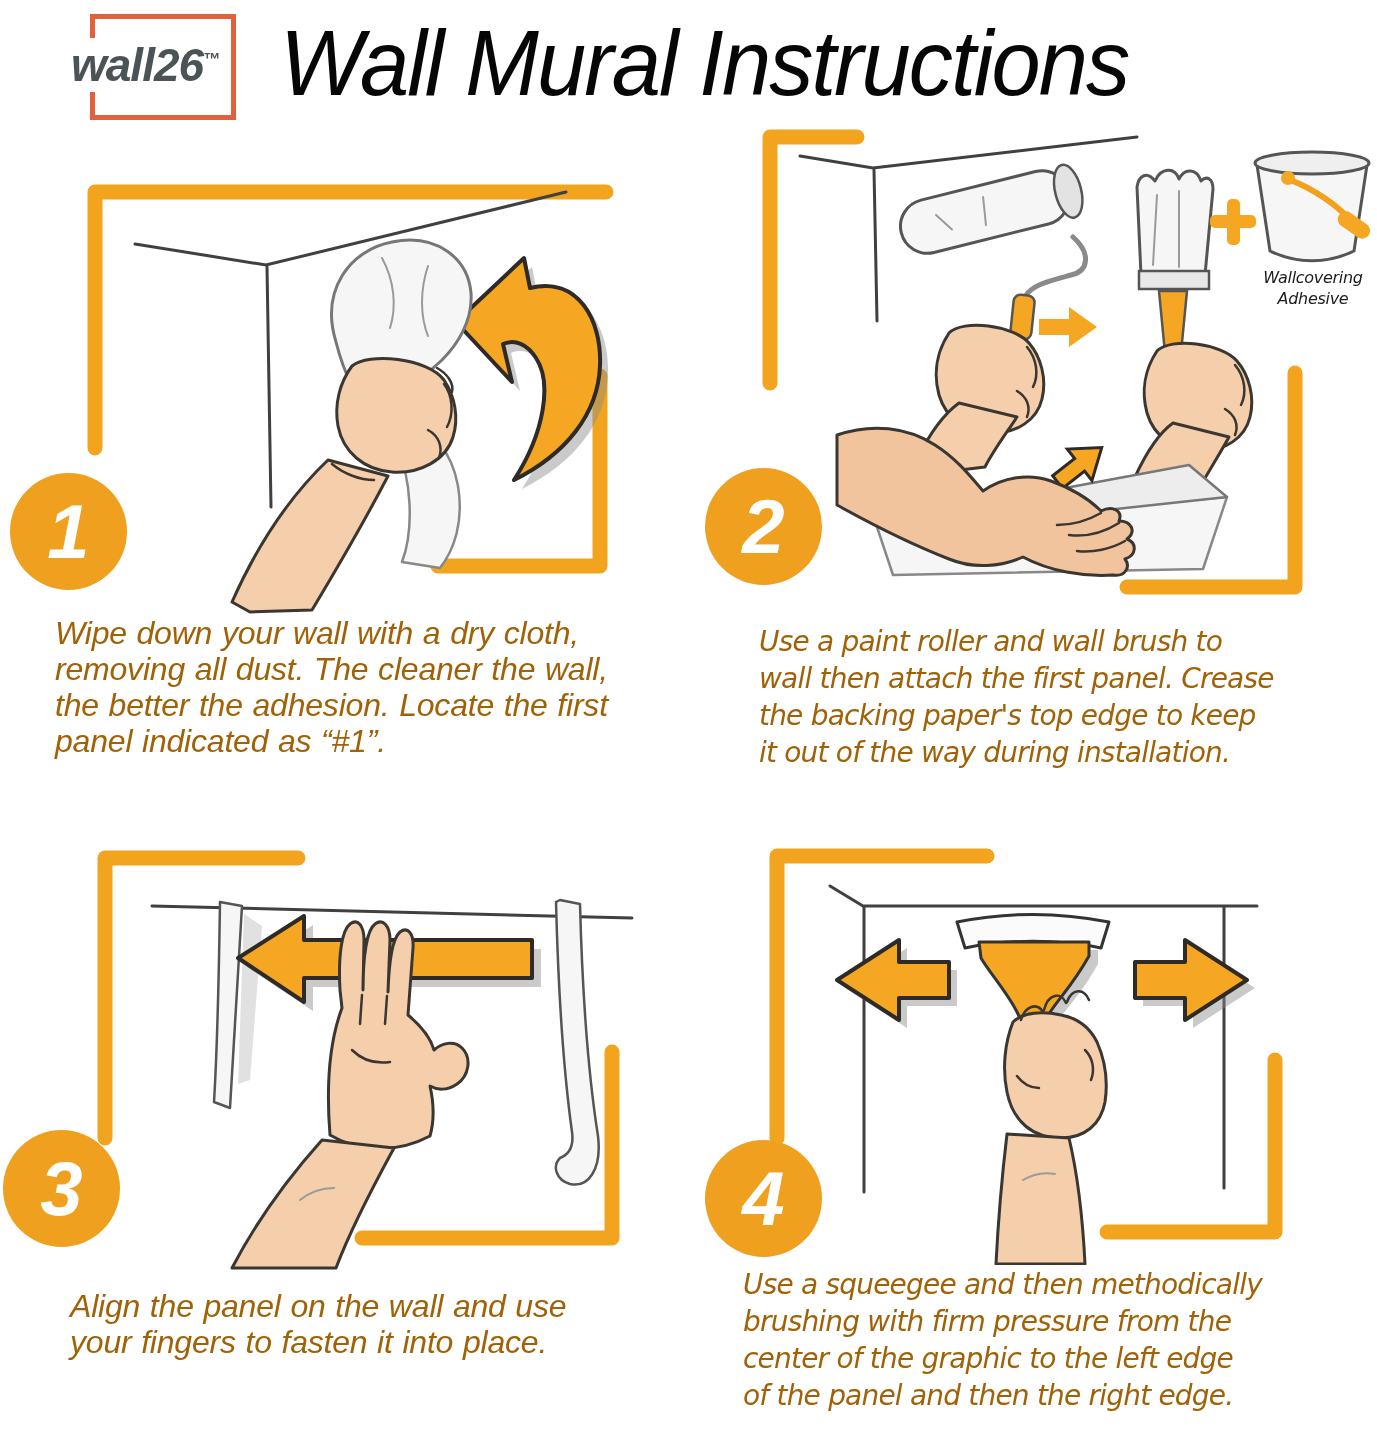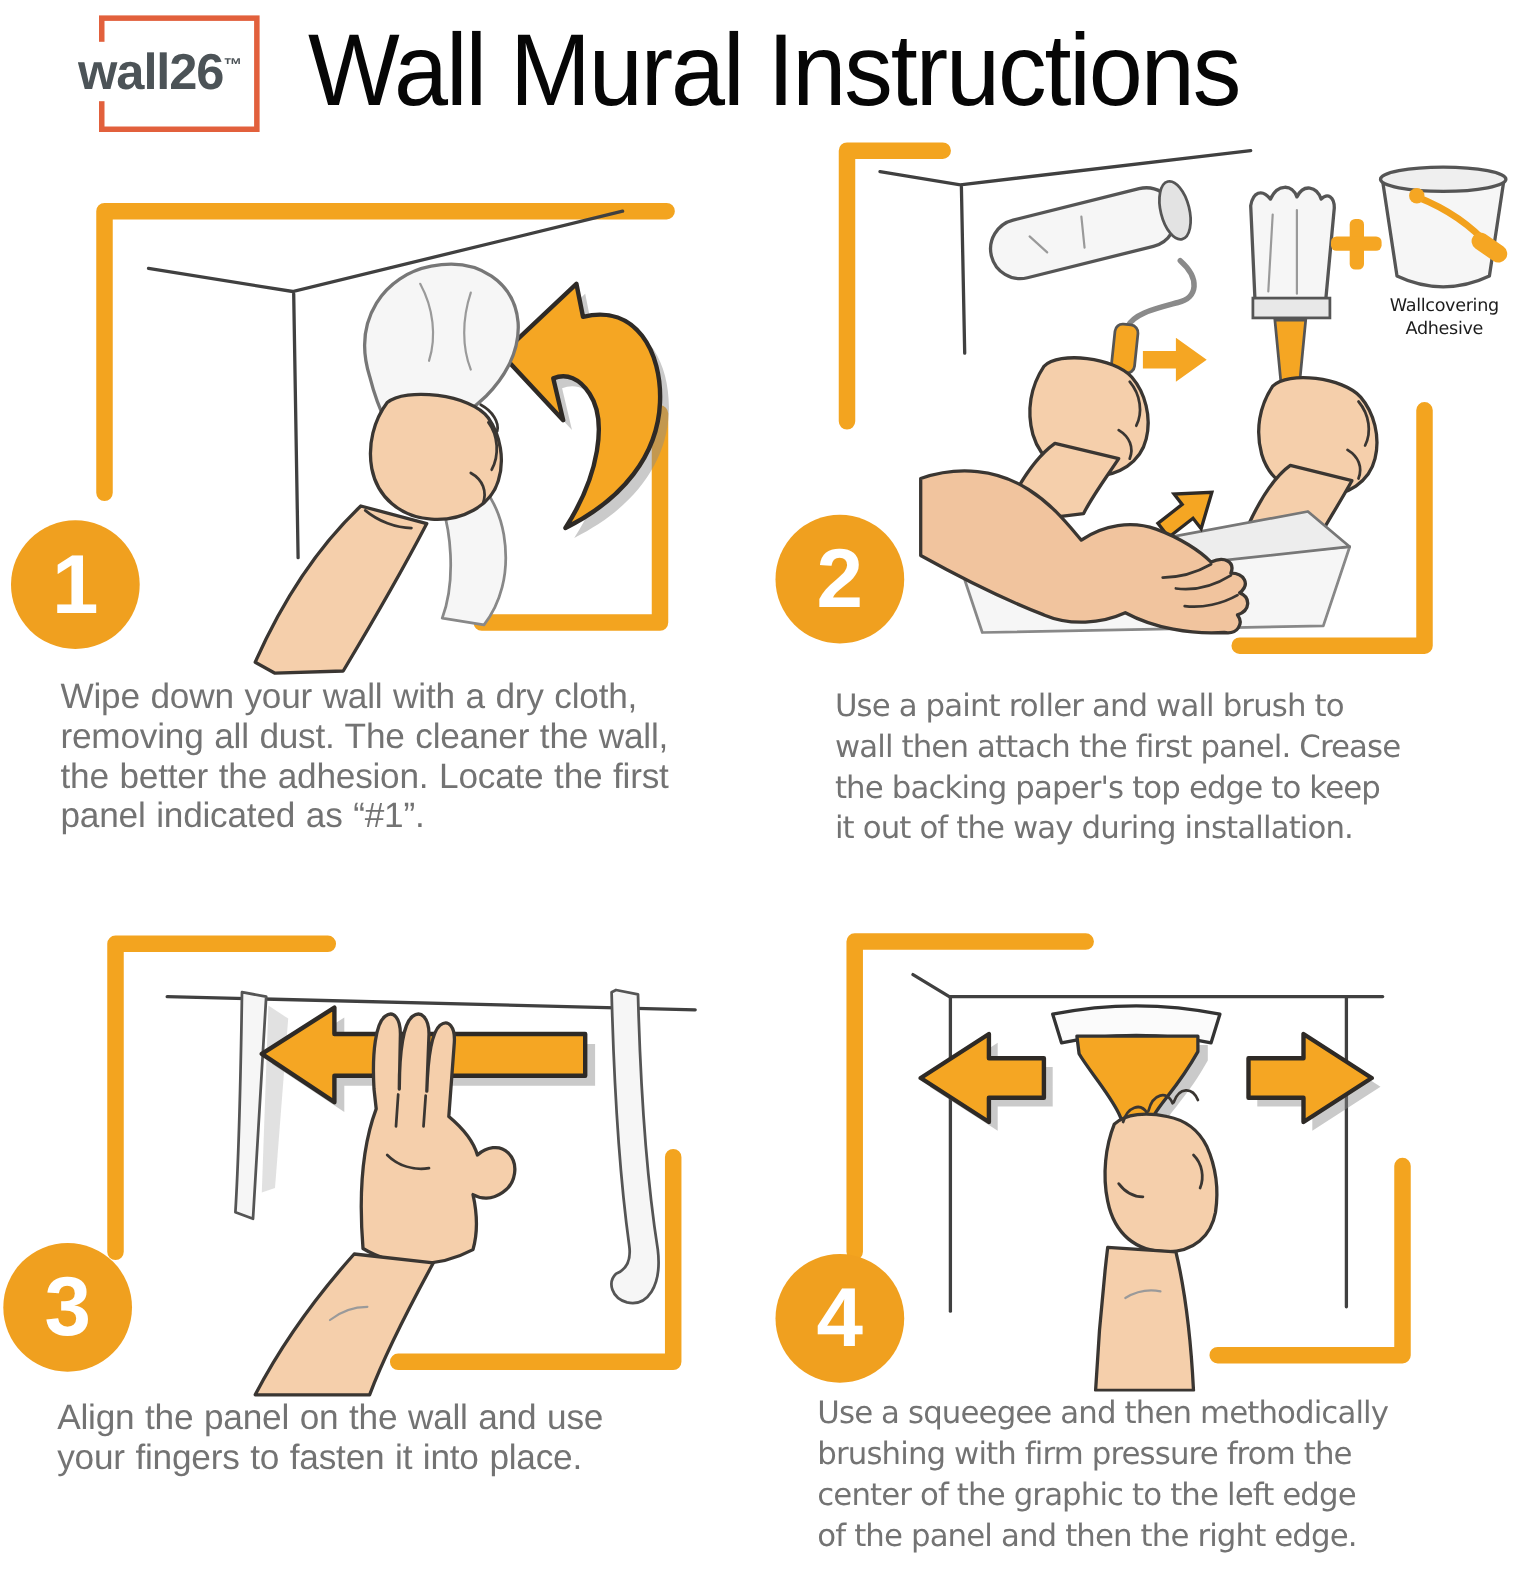--- a/index.html
+++ b/index.html
@@ -1,17 +1,17 @@
 <!DOCTYPE html>
 <html><head>
 <meta charset="utf-8">
 <style>
   html,body{margin:0;padding:0;background:#ffffff;}
   .page{position:relative;width:1377px;height:1435px;background:#ffffff;overflow:hidden;
-        font-family:"Liberation Sans",sans-serif;}
+        font-family:"Liberation Sans",sans-serif;font-style:italic;}
 
   
   .logo-box{position:absolute;left:90px;top:14px;width:136px;height:96px;
             border:5px solid #E2603C;}
   .logo-label{position:absolute;left:64px;top:38px;background:#ffffff;padding:0 7px;
               font-family:"Liberation Sans",sans-serif;font-weight:bold;font-size:46px;
               color:#4C5357;letter-spacing:-1px;white-space:nowrap;}
   .logo-label sup{font-size:17px;color:#4C5357;}
   .title{position:absolute;left:280px;top:10px;font-size:93px;font-weight:400;
          letter-spacing:-2px;color:#060606;white-space:nowrap;
@@ -26,21 +26,21 @@
   section svg{position:absolute;left:0;top:0;}
 
   .badge{position:absolute;width:117px;height:117px;border-radius:50%;background:#F0A01F;
          color:#fff;font-weight:bold;font-size:76px;display:flex;align-items:center;
          justify-content:center;font-family:"Liberation Sans",sans-serif;}
   #s1 .badge{left:10px;top:343px;}
   #s2 .badge{left:18px;top:343px;}
   #s3 .badge{left:3px;top:290px;}
   #s4 .badge{left:18px;top:300px;}
 
-  .step-text{position:absolute;color:#737373;}
+  .step-text{position:absolute;color:#a16207;}
   .f-arial{font-family:"Liberation Sans",sans-serif;font-size:32px;line-height:36px;letter-spacing:-.2px;word-spacing:1px;}
   .f-segoe{font-family:"DejaVu Sans",sans-serif;font-size:28px;line-height:37px;letter-spacing:-.8px;}
   #s1 .step-text{left:55px;top:485px;width:630px;}
   #s2 .step-text{left:56px;top:482px;width:634px;}
   #s3 .step-text{left:52px;top:430px;width:630px;}
   #s4 .step-text{left:56px;top:426px;width:634px;}
   .line{display:block;}
 
   .bucket-label{position:absolute;left:545px;top:142px;width:162px;text-align:center;
                 font-family:"DejaVu Sans",sans-serif;font-size:16px;line-height:21px;
@@ -210,21 +210,21 @@
         <path class="ln" d="M362,155 L360,184"></path>
         <path class="ln" d="M387,156 L385,184"></path>
         <path class="ln" d="M352,210 C362,220 376,224 390,222"></path>
         <path class="skin" d="M322,300 L394,308 C370,352 348,396 336,428 L232,428 C256,382 288,338 322,300 Z"></path>
         <path class="soft" d="M300,360 C310,352 322,348 334,348"></path>
       </g>
     </svg>
     <div class="badge">
         <span>3</span>
       </div>
-    <p class="step-text f-arial" style="margin:0;">
+    <p class="step-text f-arial" style="margin:18px;">
       <span class="line">Align the panel on the wall and use</span>
       <span class="line">your fingers to fasten it into place.</span>
     </p>
   </section>
 
   <section id="s4">
     <svg width="690" height="425" viewBox="0 0 690 425">
       <g>
         <path class="bracket" d="M90,298 L90,16 L300,16"></path>
         <path class="bracket" d="M588,220 L588,392 L420,392"></path>

